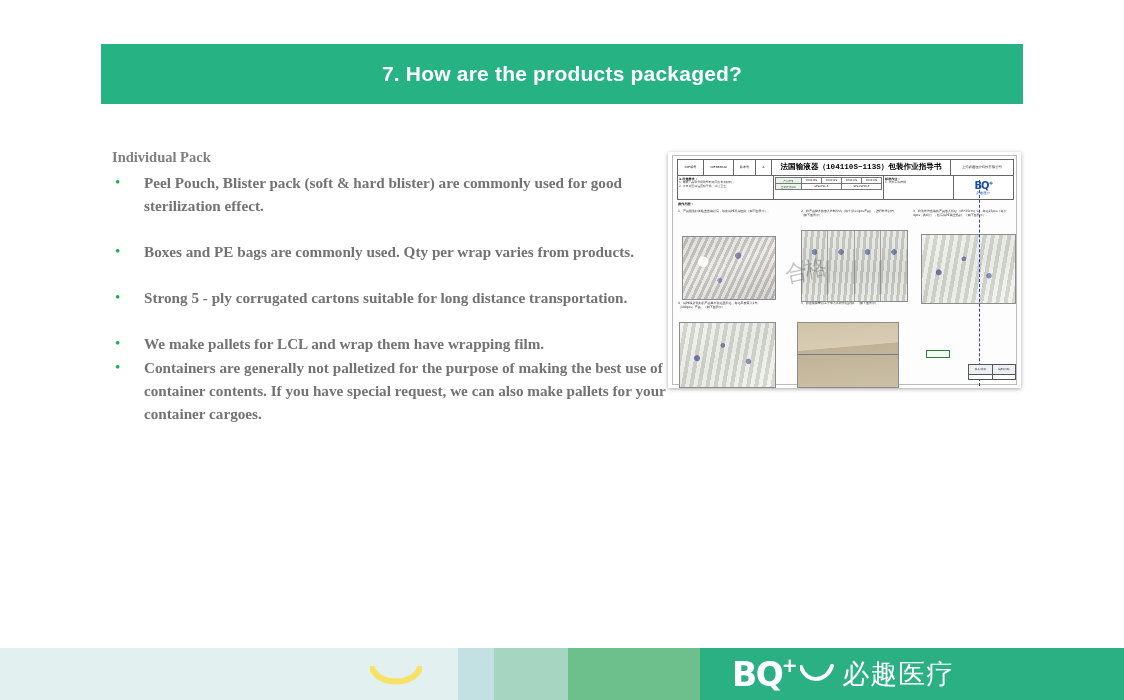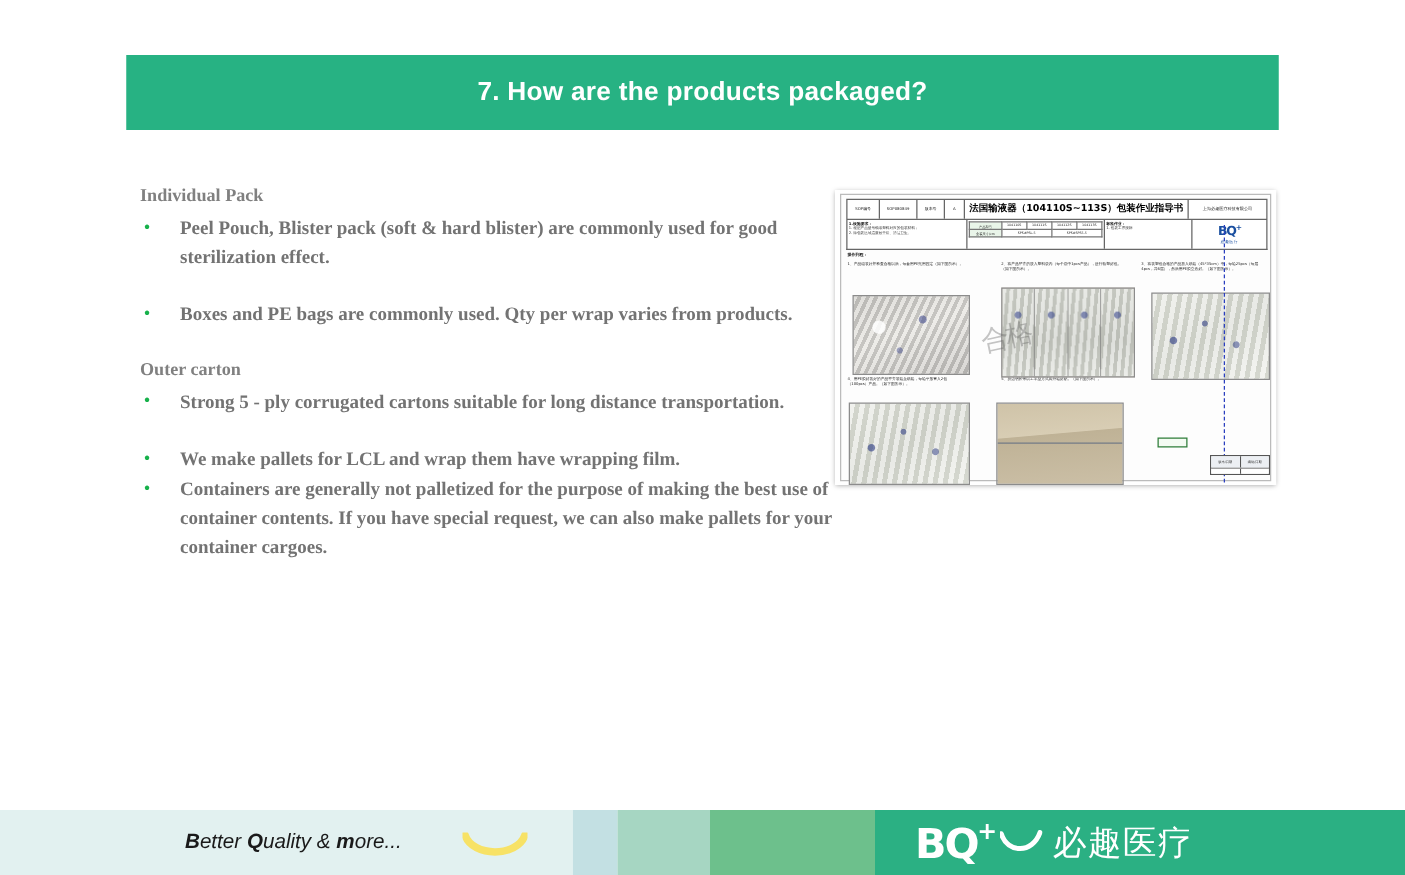--- a/index.html
+++ b/index.html
@@ -106,20 +106,21 @@
   .dhdr-cell {
     border-right: 1px solid #666;
     font-size: 3.1px;
     color: #222;
     display: flex; align-items: center; justify-content: center;
     text-align: right;
     overflow: hidden;
     line-height: 1.1;
     padding: 0 1px;
     box-sizing: border-box;
+    font-family: Liberation Mono, monospace;
   }
   .dhdr-cell:last-child { border-right: none; }
   .c-sopno  { flex: 0 0 26px; }
   .c-sopval { flex: 0 0 30px; }
   .c-verno  { flex: 0 0 22px; }
   .c-ver    { flex: 0 0 16px; }
   .c-title  { flex: 1 1 auto; font-size: 7.6px; font-weight: bold; color:#000; }
   .c-corp   { flex: 0 0 62px; font-size: 3.3px; }
 
   .dsub {
@@ -355,21 +356,20 @@
 
   <div class="section">
     <div class="bullet-row">
       <span class="bullet-mark">•</span>
       <span class="bullet-text">Boxes and PE bags are commonly used.  Qty per wrap varies from products.</span>
     </div>
   </div>
   <div class="spacer-sm"></div>
 
   <div class="section">
-    <div class="section-heading">Outer carton</div>
     <div class="bullet-row">
       <span class="bullet-mark">•</span>
       <span class="bullet-text">Strong 5 - ply corrugated cartons suitable for long distance transportation.</span>
     </div>
   </div>
   <div class="spacer-sm"></div>
 
   <div class="section">
     <div class="bullet-row">
       <span class="bullet-mark">•</span>
@@ -472,21 +472,20 @@
         <div class="scell"></div>
         <div class="scell"></div>
       </div>
     </div>
 
   </div>
 </div>
 
 <div id="footer">
   <div class="fseg" id="fseg-pale">
-    <div id="tagline"><b>B</b><span>etter </span><b>Q</b><span>uality &amp; </span><b>m</b><span>ore...</span></div>
     <svg id="smile" viewBox="0 0 52 22">
       <path d="M2 2 C 8 20, 44 20, 50 2" fill="none" stroke="#f7e266" stroke-width="6" stroke-linecap="round"></path>
     </svg>
   </div>
   <div class="fseg" id="fseg-blue"></div>
   <div class="fseg" id="fseg-mint"></div>
   <div class="fseg" id="fseg-green"></div>
   <div class="fseg" id="fseg-dark">
     <div id="footer-logo">
       <span id="footer-logo-mark"><span>BQ</span><span id="footer-logo-plus">+</span></span>

